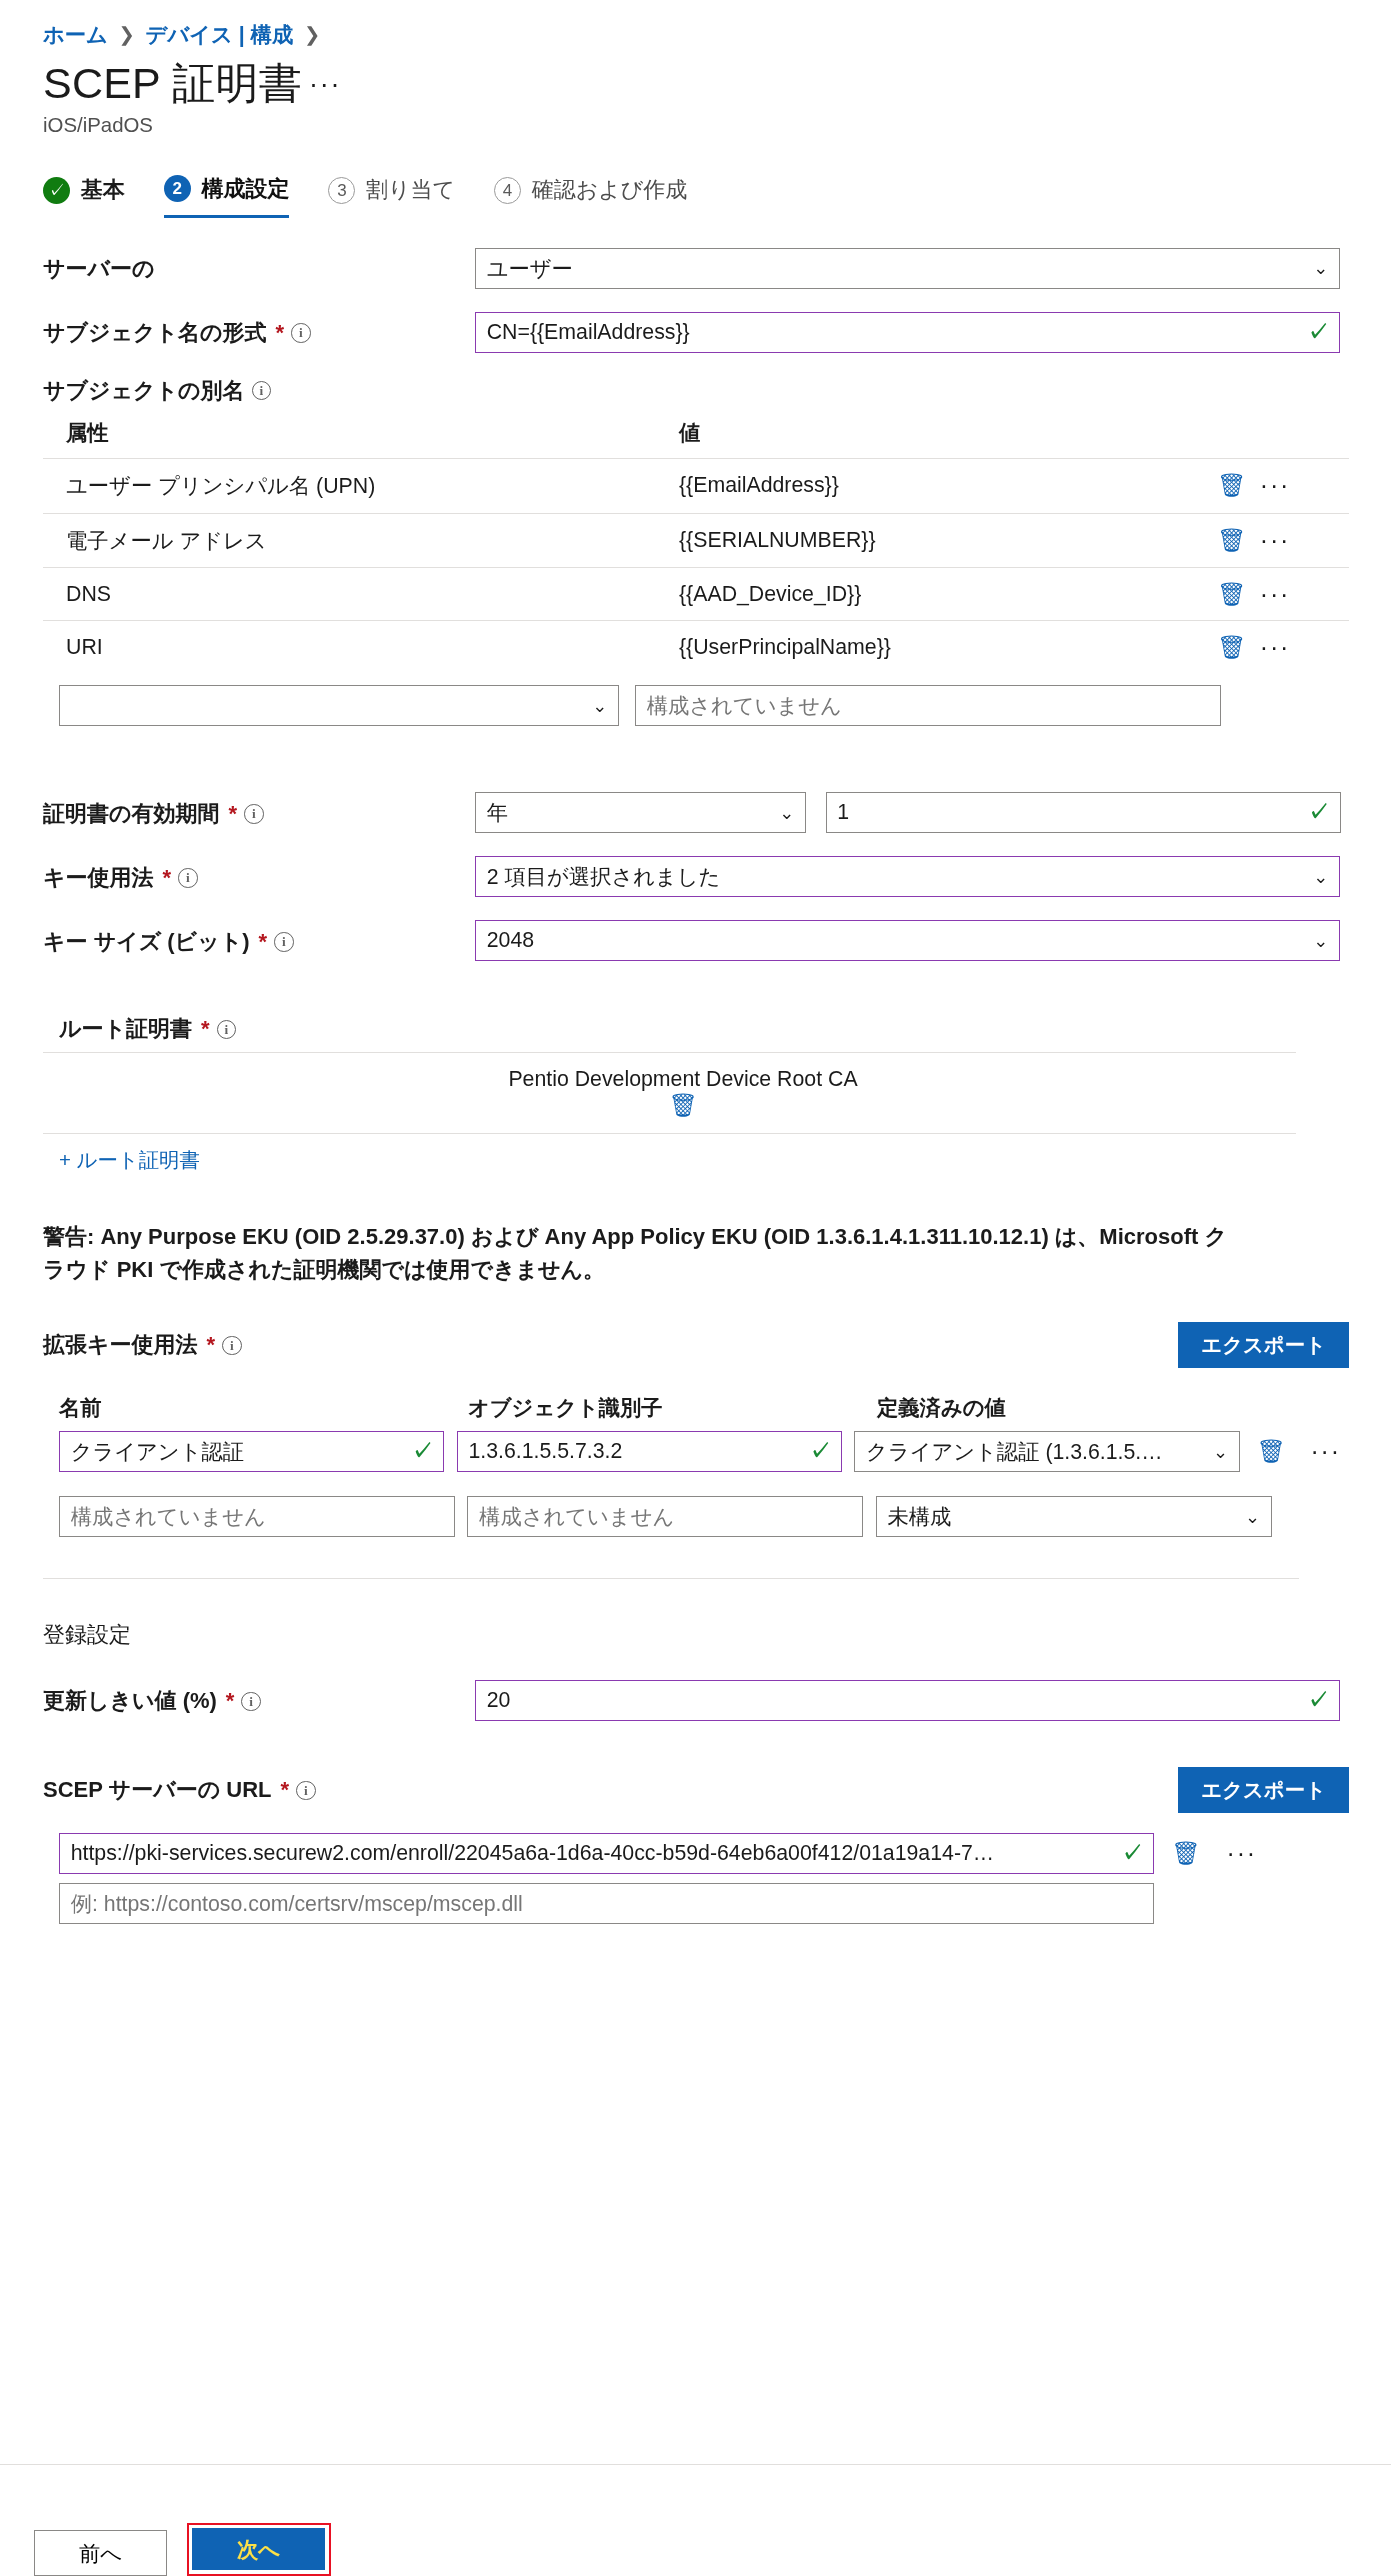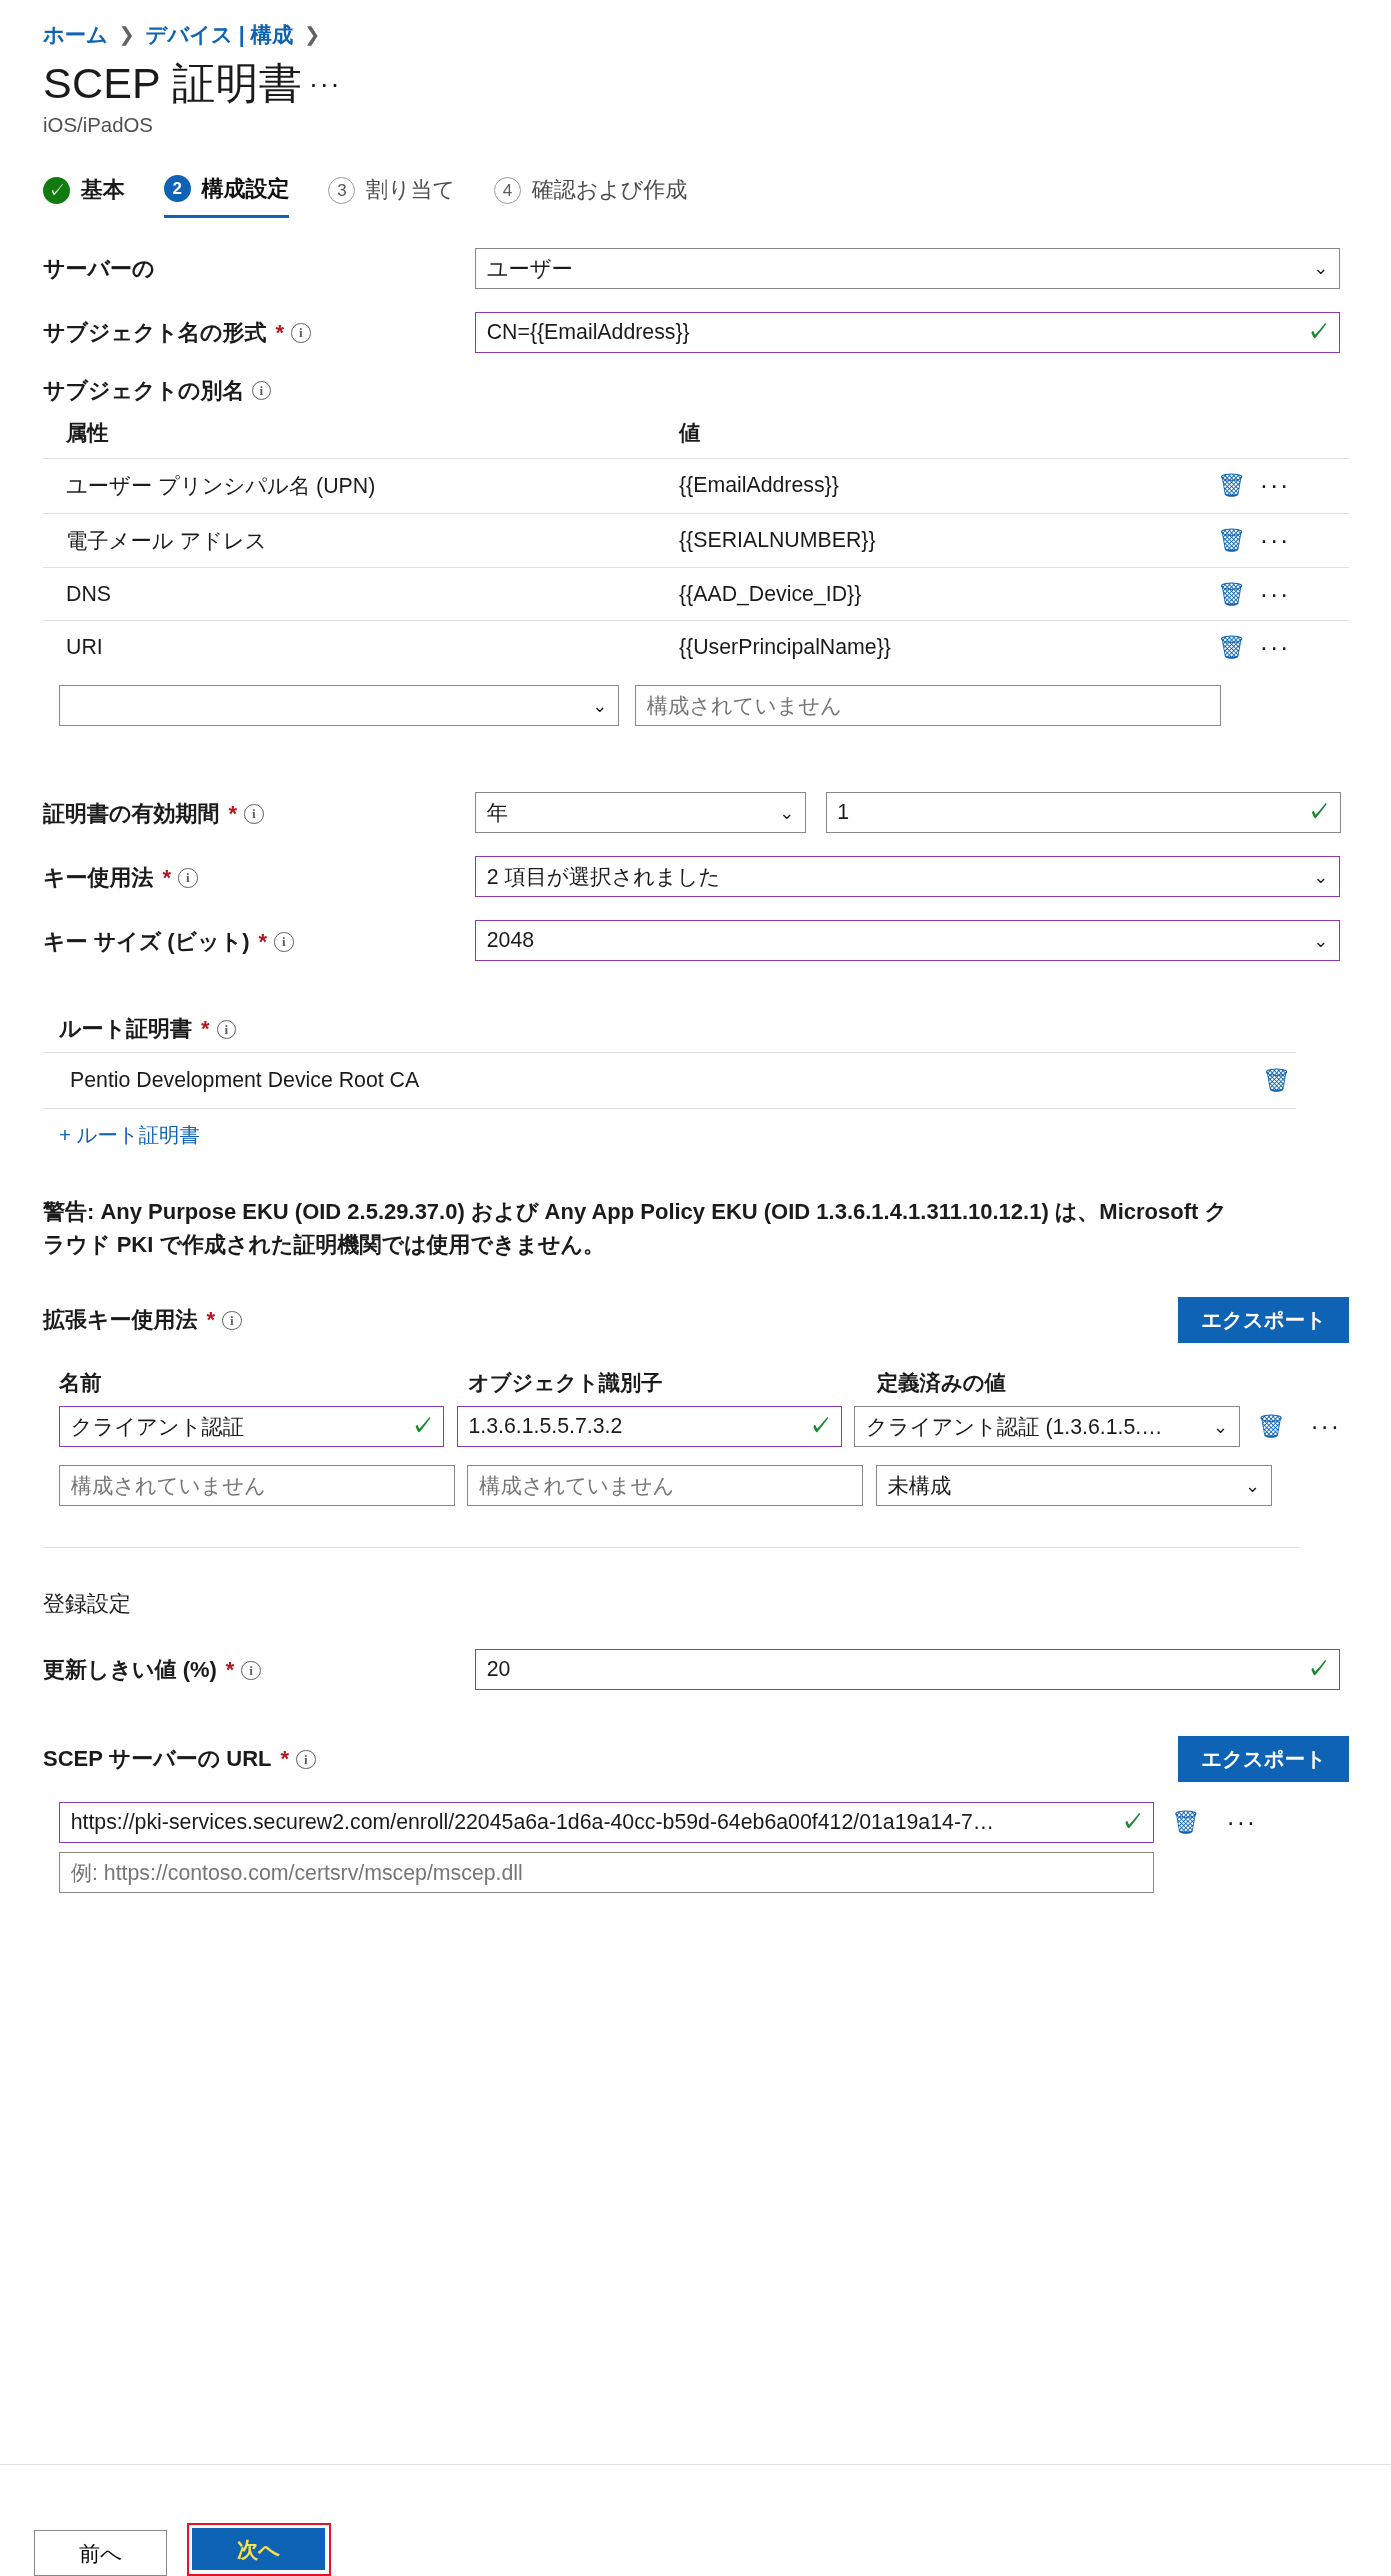--- a/index.html
+++ b/index.html
@@ -226,20 +226,21 @@
   }
   .rootcert-row {
     display: flex;
     align-items: center;
     border-top: 0.9px solid #e1dfdd;
     border-bottom: 0.9px solid #e1dfdd;
     padding: 14.2px 0 14.2px 27px;
     font-size: 21.3px;
     margin-top: 7.1px;
     width: 1253px;
+    flex-direction: column;
   }
   .rootcert-row .name { flex: 1; }
   .addlink {
     color: #0f63b4;
     font-size: 20.4px;
     padding-left: 16px;
     margin-top: 12.4px;
     cursor: pointer;
     display: inline-block;
   }
@@ -277,21 +278,21 @@
     font-size: 21.3px;
     padding-bottom: 9px;
   }
   .eku-head .h1 { width: 409px; }
   .eku-head .h2 { width: 409px; }
   .eku-head .h3 { width: 418px; }
   .eku-row {
     display: flex;
     align-items: center;
     gap: 12.4px;
-    margin-bottom: 18px;
+    margin-bottom: 24px;
   }
   .eku-row .cell1 { width: 396px; }
   .eku-row .cell2 { width: 396px; }
   .eku-row .cell3 { width: 396px; justify-content: center; }
 
   .divider {
     border: none;
     border-top: 0.9px solid #e1dfdd;
     margin: 41px 0 0 0;
     width: 1256px;

